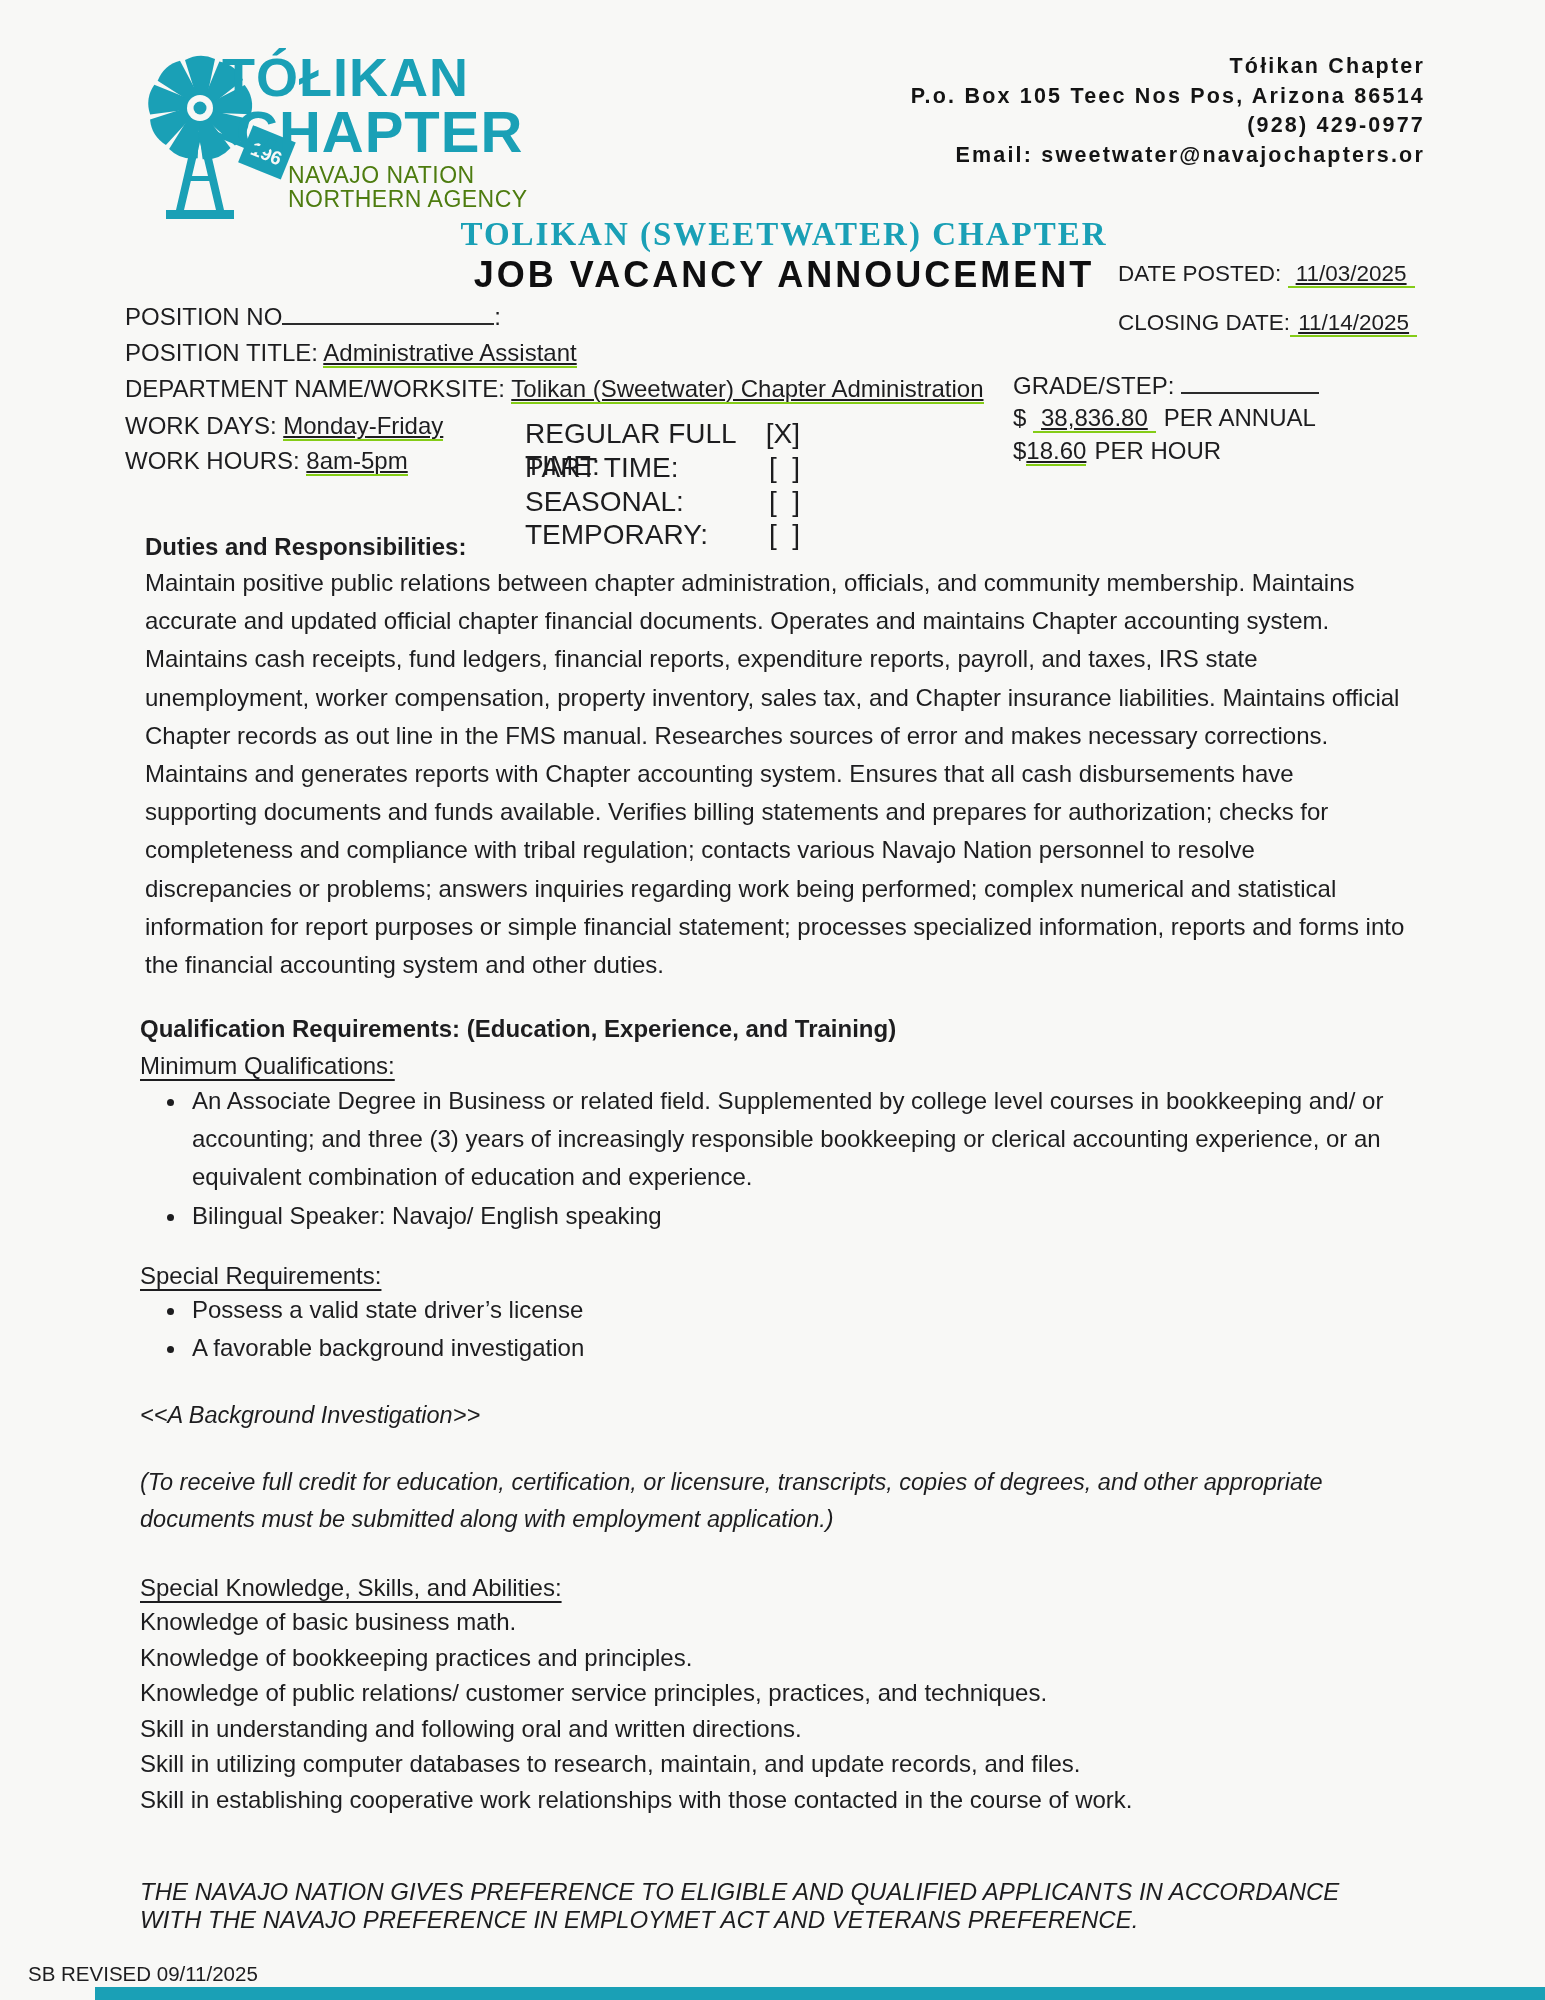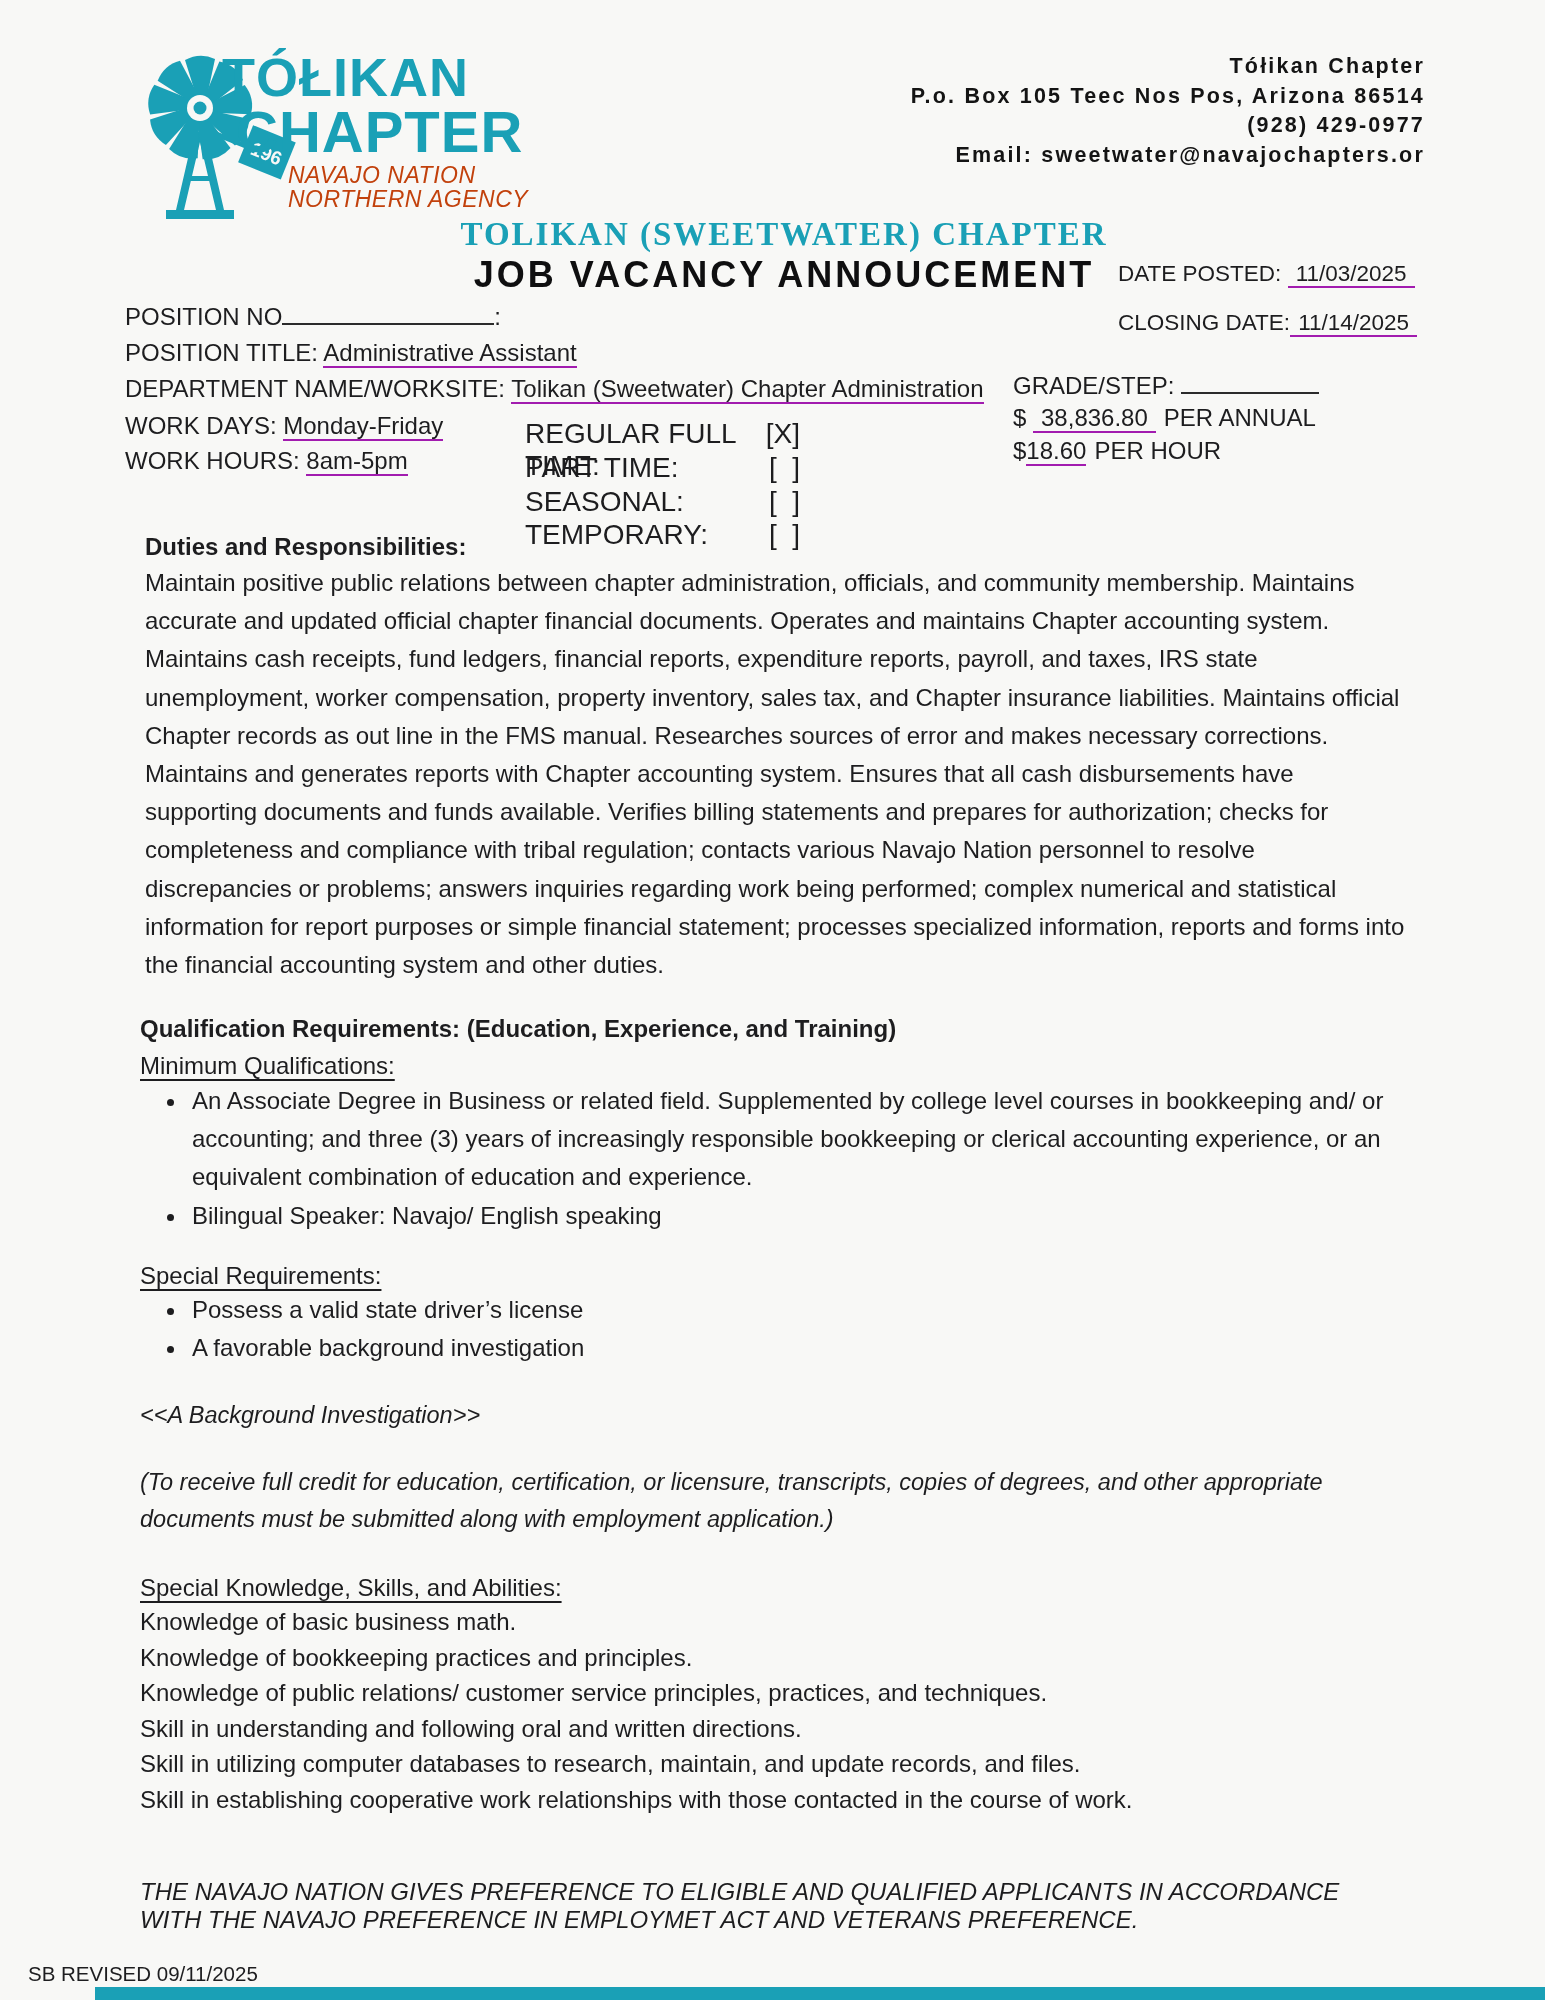--- a/index.html
+++ b/index.html
@@ -7,34 +7,34 @@
     position:relative; width:1545px; height:2000px; margin:0 auto;
     background:#f8f8f6; overflow:hidden;
     font-family:"Liberation Sans","DejaVu Sans",sans-serif;
     color:#1d1d1f;
   }
   
   .logo-wrap { position:absolute; left:138px; top:40px; width:560px; height:200px; }
   .windmill { position:absolute; left:0; top:4px; }
   .logo-line1 { position:absolute; left:84px; top:6px;  font-size:54px; font-weight:700; color:#1aa0b6; letter-spacing:1px; white-space:nowrap; }
   .logo-line2 { position:absolute; left:98px; top:58px; font-size:58px; font-weight:700; color:#1aa0b6; letter-spacing:1px; white-space:nowrap; }
-  .logo-sub  { position:absolute; left:150px; font-size:23px; color:#c2410c; letter-spacing:0.5px; white-space:nowrap;font-style:italic; }
+  .logo-sub  { position:absolute; left:150px; font-size:23px; color:#4d7c0f; letter-spacing:0.5px; white-space:nowrap; }
   .logo-sub1 { top:122px; }
   .logo-sub2 { top:146px; }
   
   .contact { position:absolute; top:52px; right:120px; text-align:right;
              font-size:21.5px; font-weight:700; letter-spacing:2.2px; line-height:29.5px; color:#141414; }
   
   .title-wrap { position:absolute; top:216px; left:0; width:1496px; text-align:center;margin-left:36px; }
   .title-1 { font-family:"Liberation Serif","DejaVu Serif",serif; font-size:33px; font-weight:700; color:#1aa0b6; letter-spacing:2px; white-space:nowrap; }
   .title-2 { font-family:Liberation Sans, sans-serif; font-size:36px; font-weight:700; color:#0f0f10; letter-spacing:3px; margin-top:1px; white-space:nowrap; }
   .dates { position:absolute; left:1118px; top:261px; font-size:22.5px; white-space:nowrap; }
   .dates .row2 { margin-top:23px; }
   
-  .u    { border-bottom:2px solid #a21caf; }
+  .u    { border-bottom:2px solid #84cc16;text-decoration:underline; }
   .pad  { padding:0 8px; }
   .blank{ display:inline-block; border-bottom:2px solid #2b2b2b; height:20px; vertical-align:baseline; }
   .ul-text { text-decoration:underline; text-decoration-thickness:1.8px; text-underline-offset:5px; }
   
   .f-row { position:absolute; font-size:24px; white-space:nowrap; }
   .sched { position:absolute; left:525px; width:275px; font-size:28px; display:flex; justify-content:space-between; }
   .box   { white-space:pre; }
   .per   { margin-left:8px; }
   
   .sec  { position:absolute; left:140px; font-size:24px; line-height:38.2px; color:#1d1d1f; }

